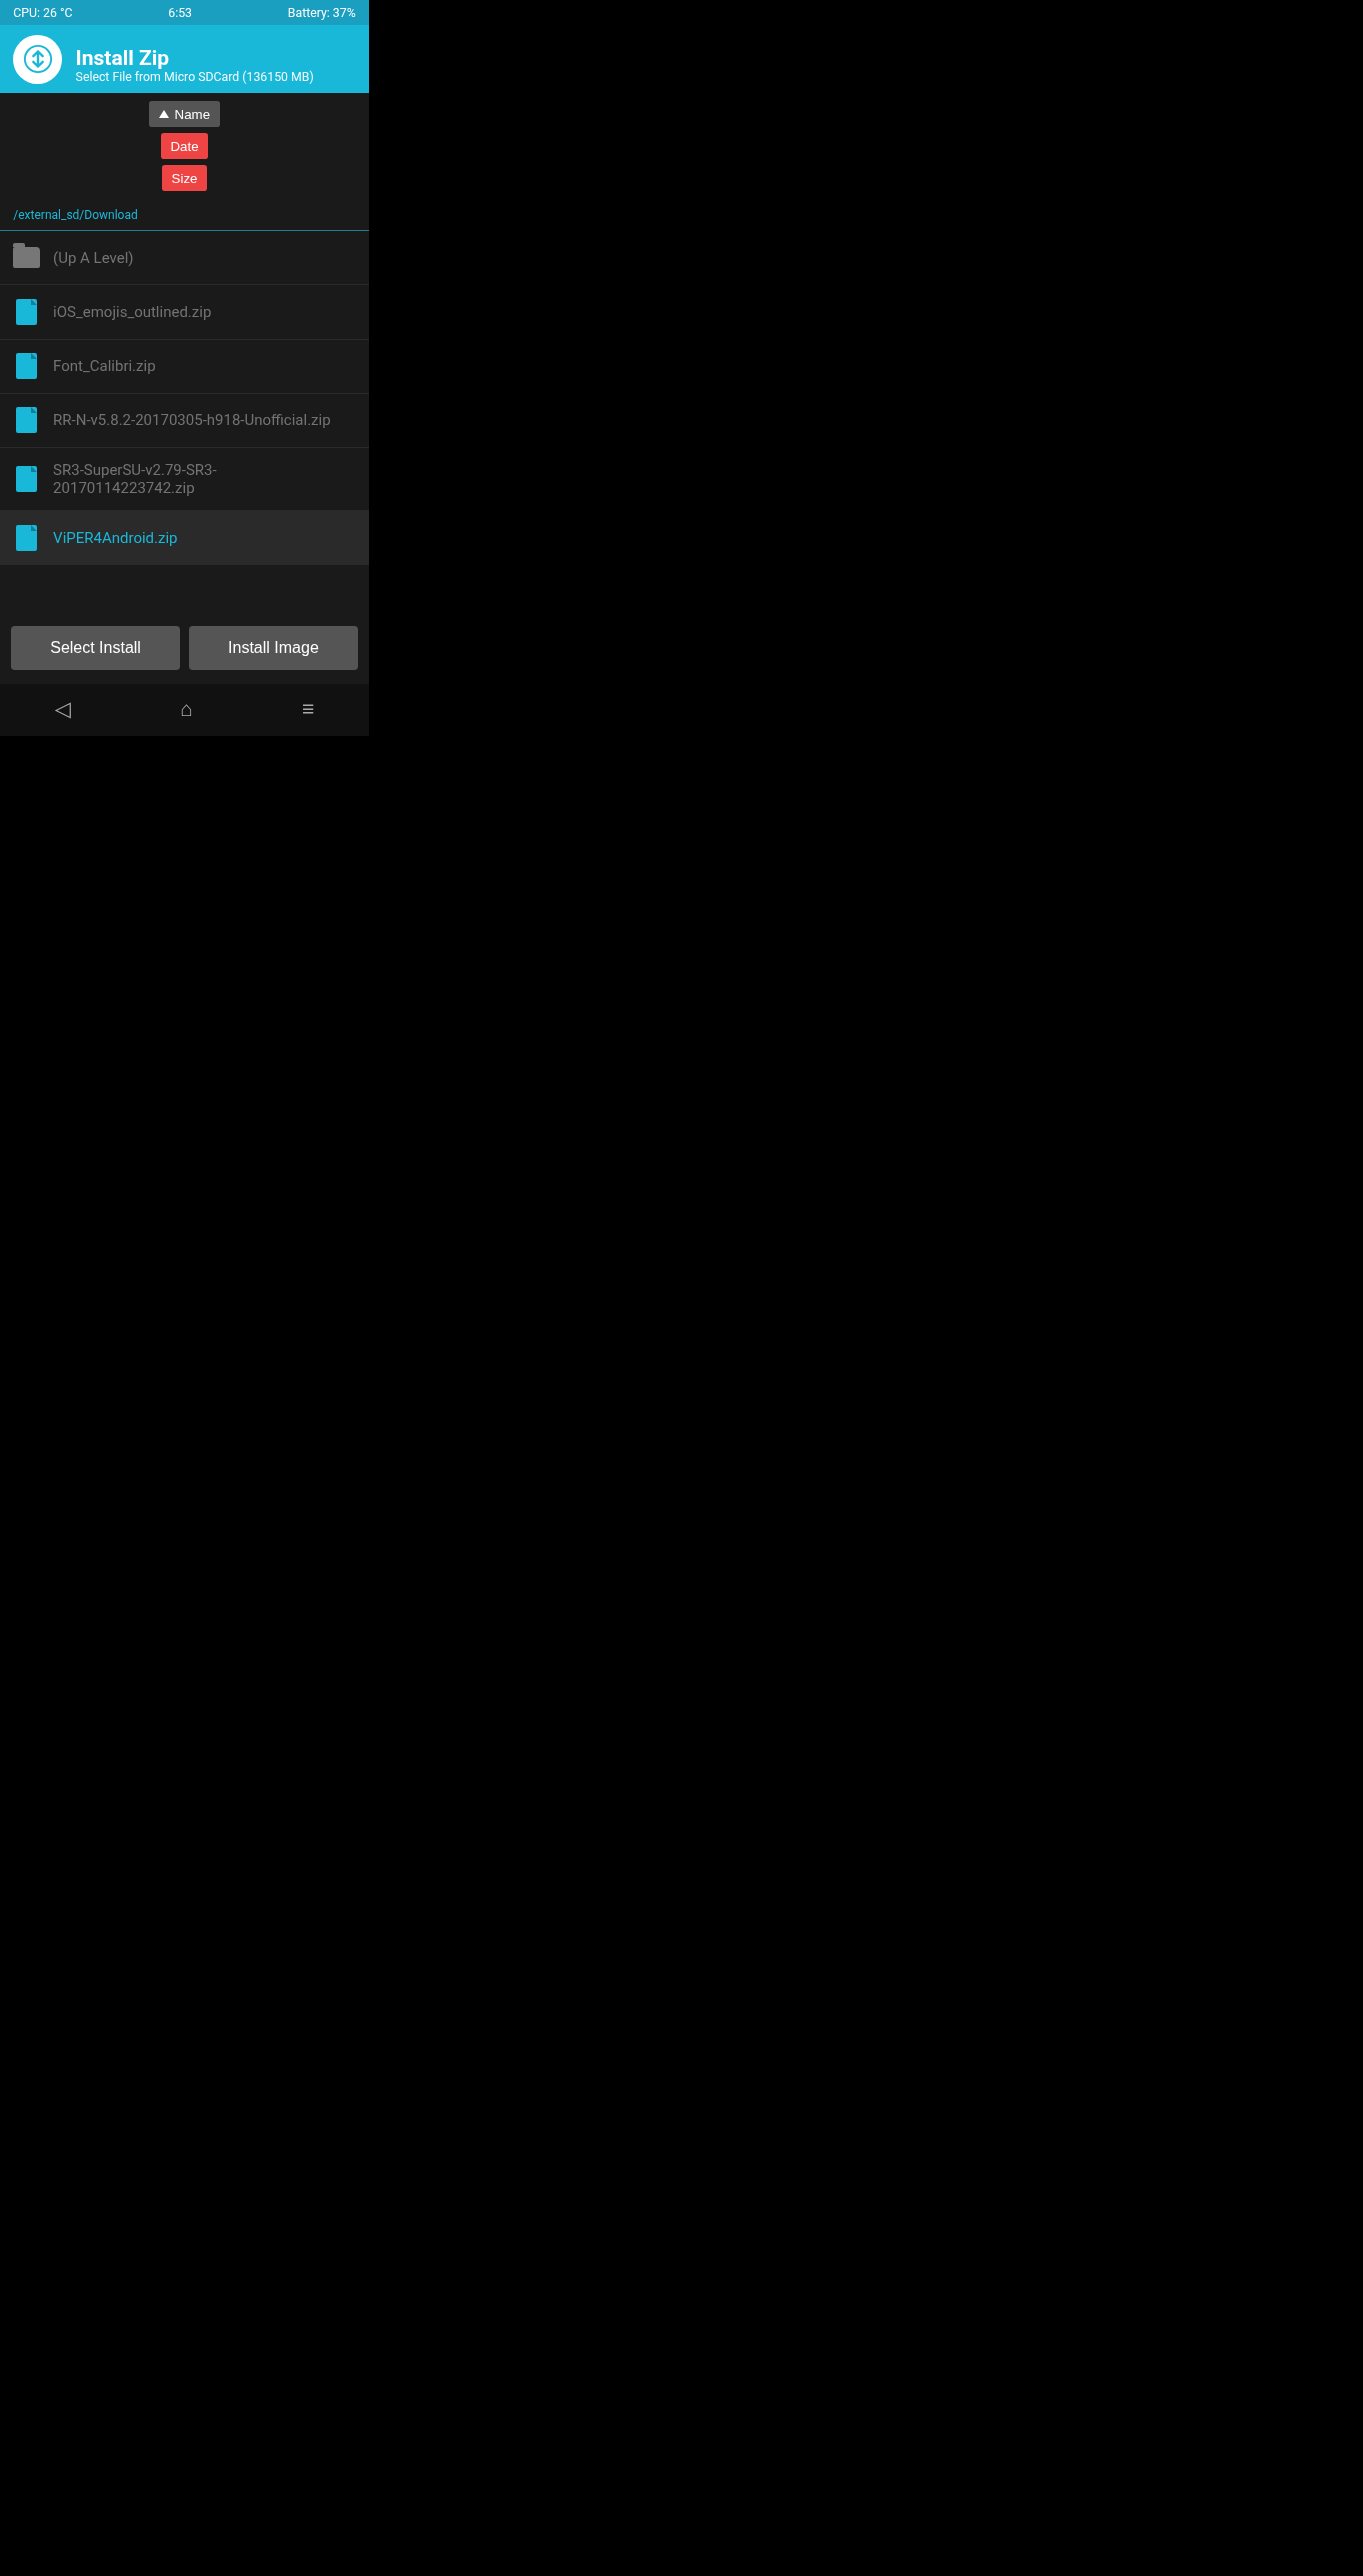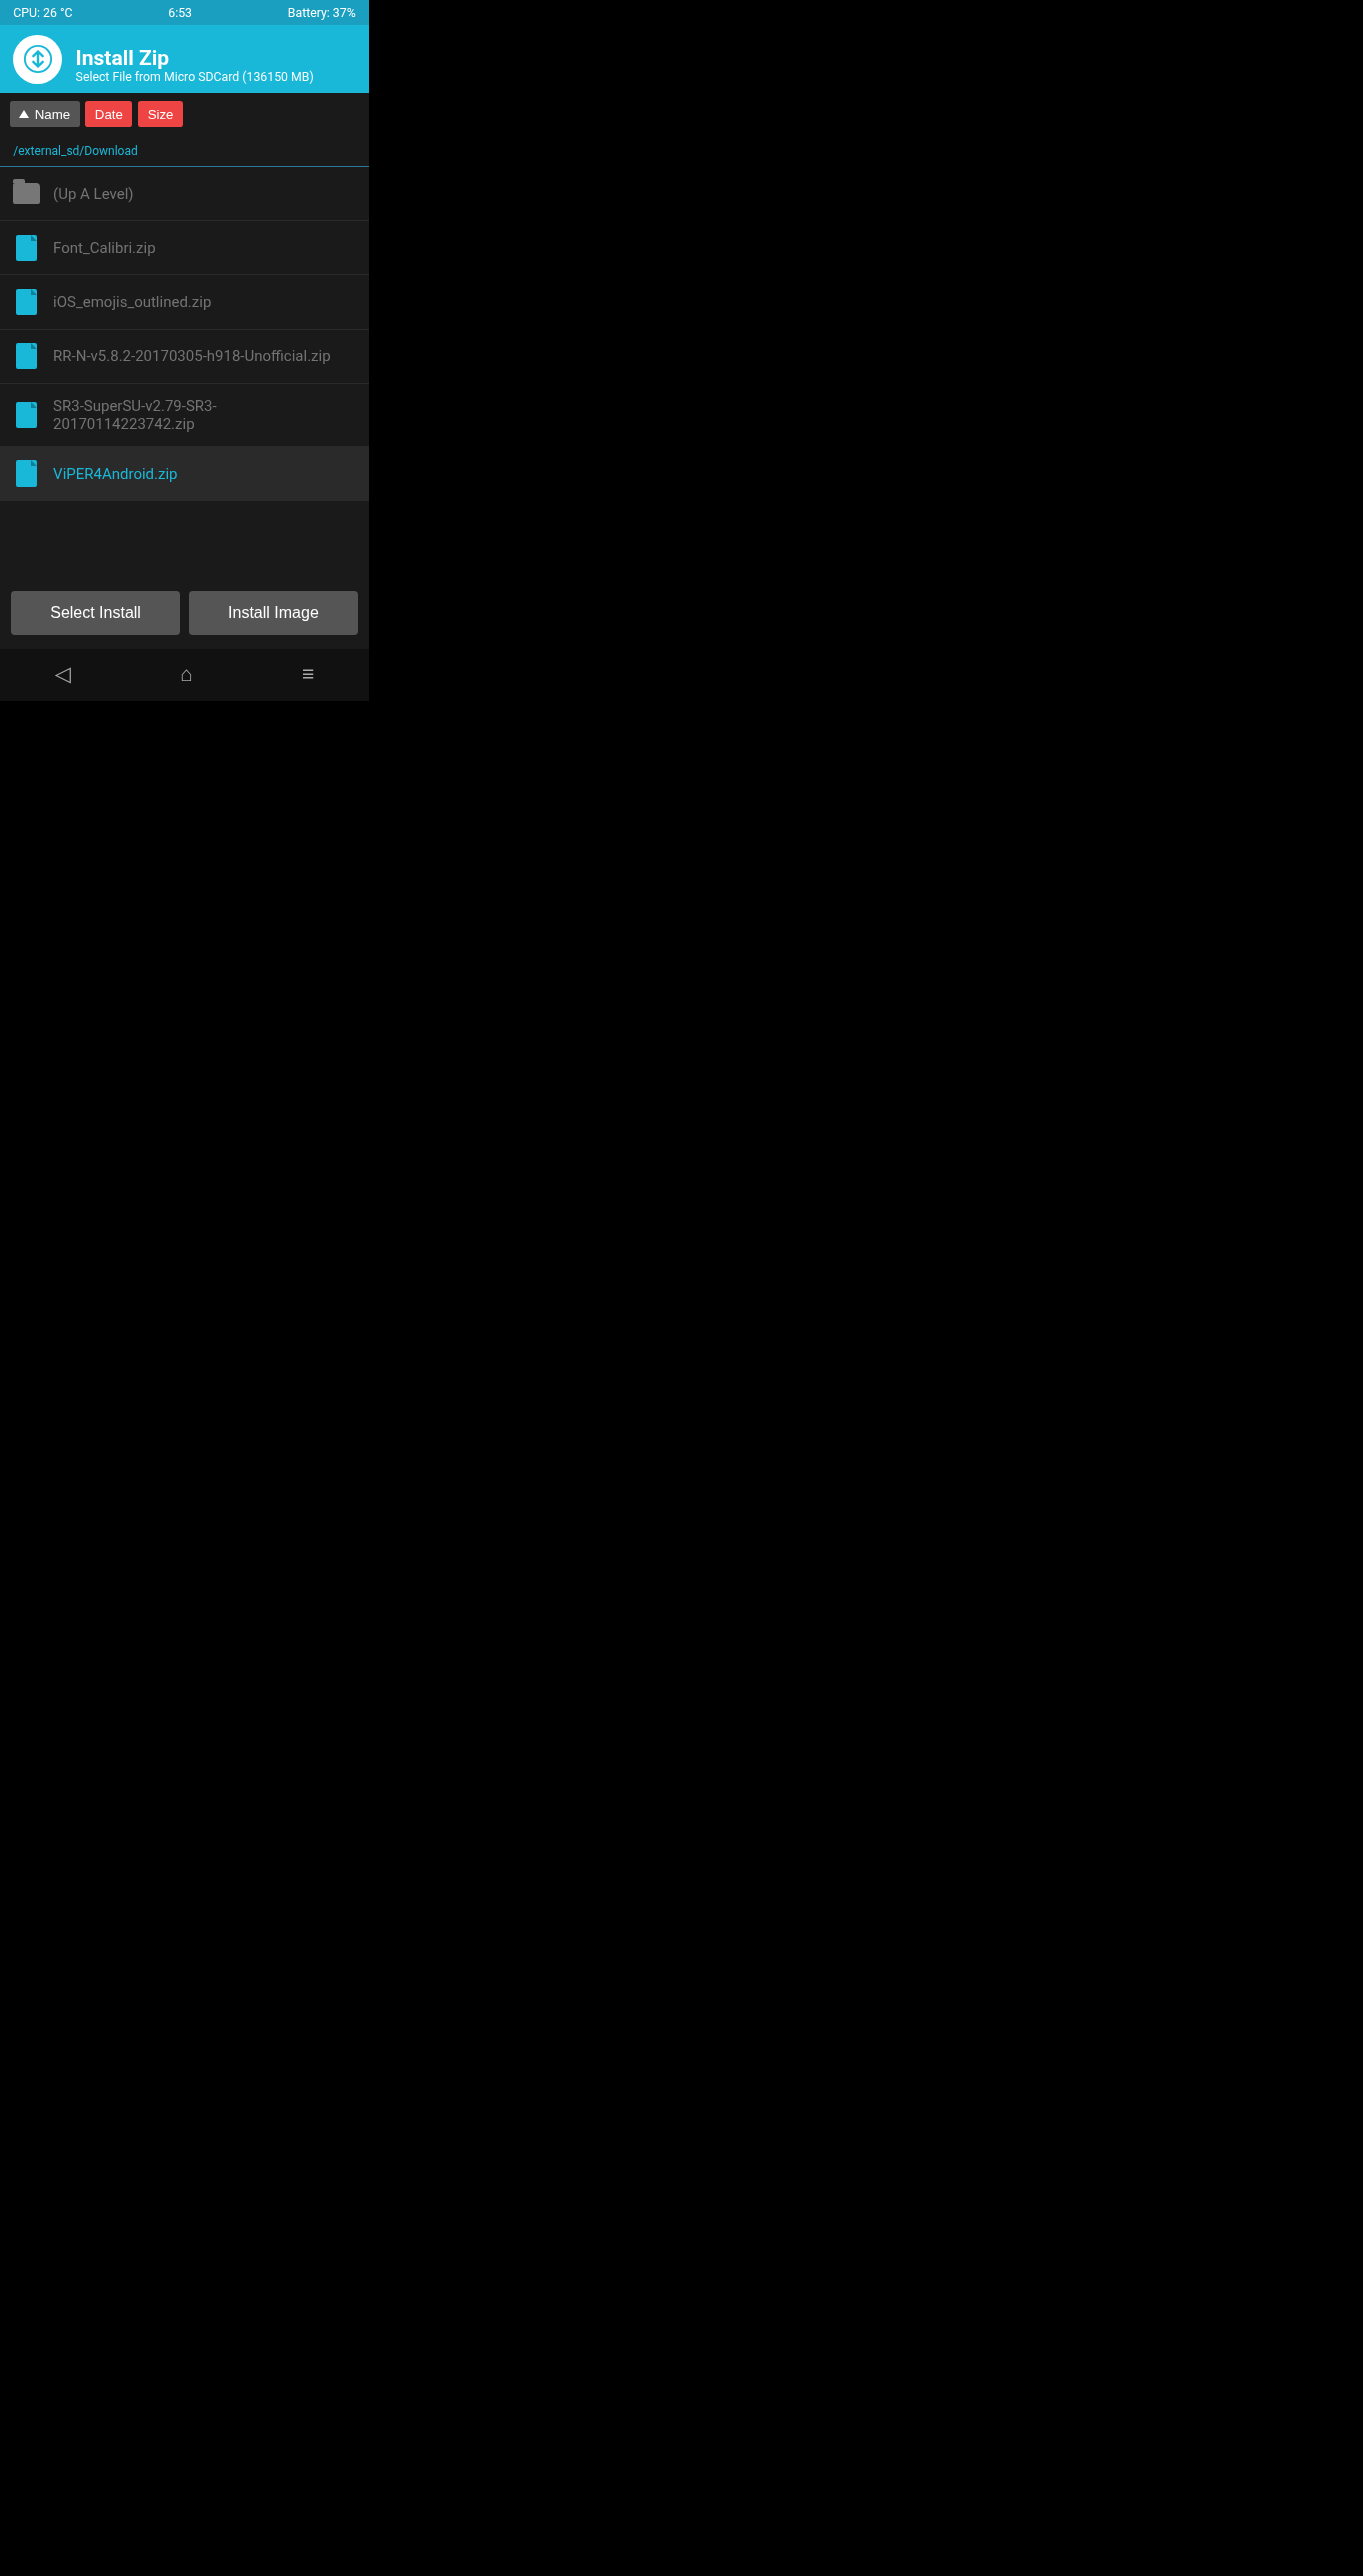--- a/index.html
+++ b/index.html
@@ -66,20 +66,21 @@
       opacity: 0.95;
     }
 
     
     .sort-bar {
       background: #1a1a1a;
       display: flex;
       align-items: center;
       padding: 7.6px 9.5px;
       gap: 5.7px;
+      flex-direction: column;
     }
 
     .sort-btn {
       background: #ef4444;
       border: none;
       color: #fff;
       padding: 5.7px 9.5px;
       font-size: 13.3px;
       border-radius: 2.8px;
       cursor: pointer;
@@ -297,28 +298,28 @@
         <div class="file-icon">
           <div class="folder-icon"></div>
         </div>
         <span class="file-name">(Up A Level)</span>
       </div>
 
       <div class="file-item">
         <div class="file-icon">
           <div class="zip-icon"></div>
         </div>
+        <span class="file-name">iOS_emojis_outlined.zip</span>
+      </div>
+
+      <div class="file-item">
+        <div class="file-icon">
+          <div class="zip-icon"></div>
+        </div>
         <span class="file-name">Font_Calibri.zip</span>
-      </div>
-
-      <div class="file-item">
-        <div class="file-icon">
-          <div class="zip-icon"></div>
-        </div>
-        <span class="file-name">iOS_emojis_outlined.zip</span>
       </div>
 
 
       <div class="file-item">
         <div class="file-icon">
           <div class="zip-icon"></div>
         </div>
         <span class="file-name">RR-N-v5.8.2-20170305-h918-Unofficial.zip</span>
       </div>
 

